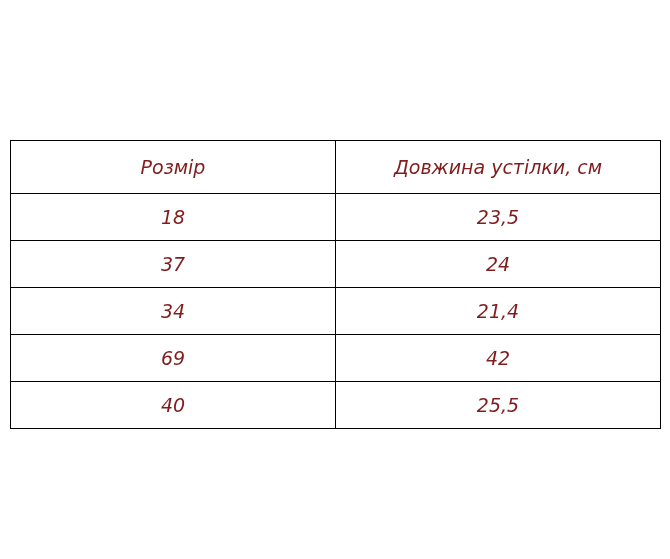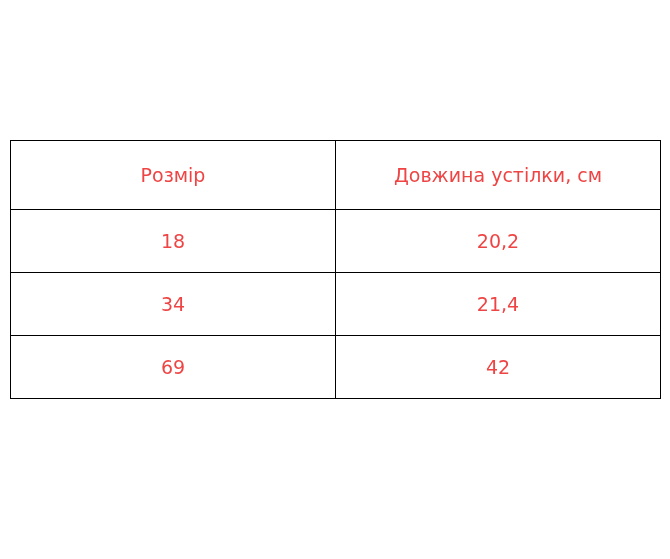--- a/index.html
+++ b/index.html
@@ -31,24 +31,25 @@
     width: 650px;
     table-layout: fixed;
   }
   table.size-table td,
   table.size-table th {
     border: 1px solid #000000;
     text-align: center;
     font-weight: normal;
     font-size: 19px;
     line-height: 1.2;
-    padding: 12px;
+    padding: 4px;
     height: 38px;
     vertical-align: middle;
-    color: #ef4444;
+    color: #7f1d1d;
+    font-style: italic;
   }
   table.size-table thead th {
     height: 44px;
     font-size: 19px;
   }
   col.col-size { width: 325px; }
   col.col-length { width: 325px; }
 </style>
 </head>
 <body>
@@ -62,26 +63,34 @@
       </colgroup>
       <thead>
         <tr>
           <th>Розмір</th>
           <th>Довжина устілки, см</th>
         </tr>
       </thead>
       <tbody>
         <tr>
           <td>18</td>
-          <td>20,2</td>
+          <td>23,5</td>
+        </tr>
+        <tr>
+          <td>37</td>
+          <td>24</td>
         </tr>
         <tr>
           <td>34</td>
           <td>21,4</td>
         </tr>
         <tr>
           <td>69</td>
           <td>42</td>
         </tr>
+        <tr>
+          <td>40</td>
+          <td>25,5</td>
+        </tr>
       </tbody>
     </table>
   </div>
 </div>
 
 </body></html>

